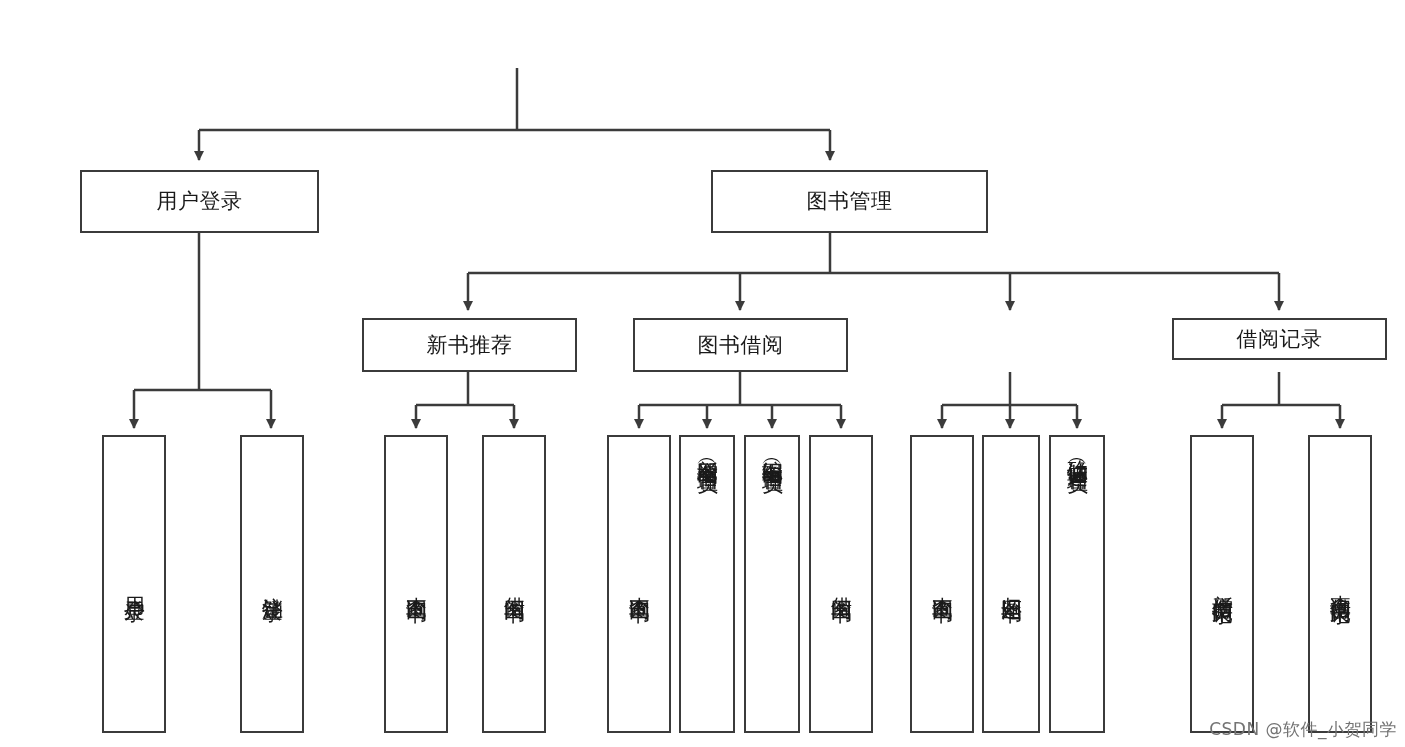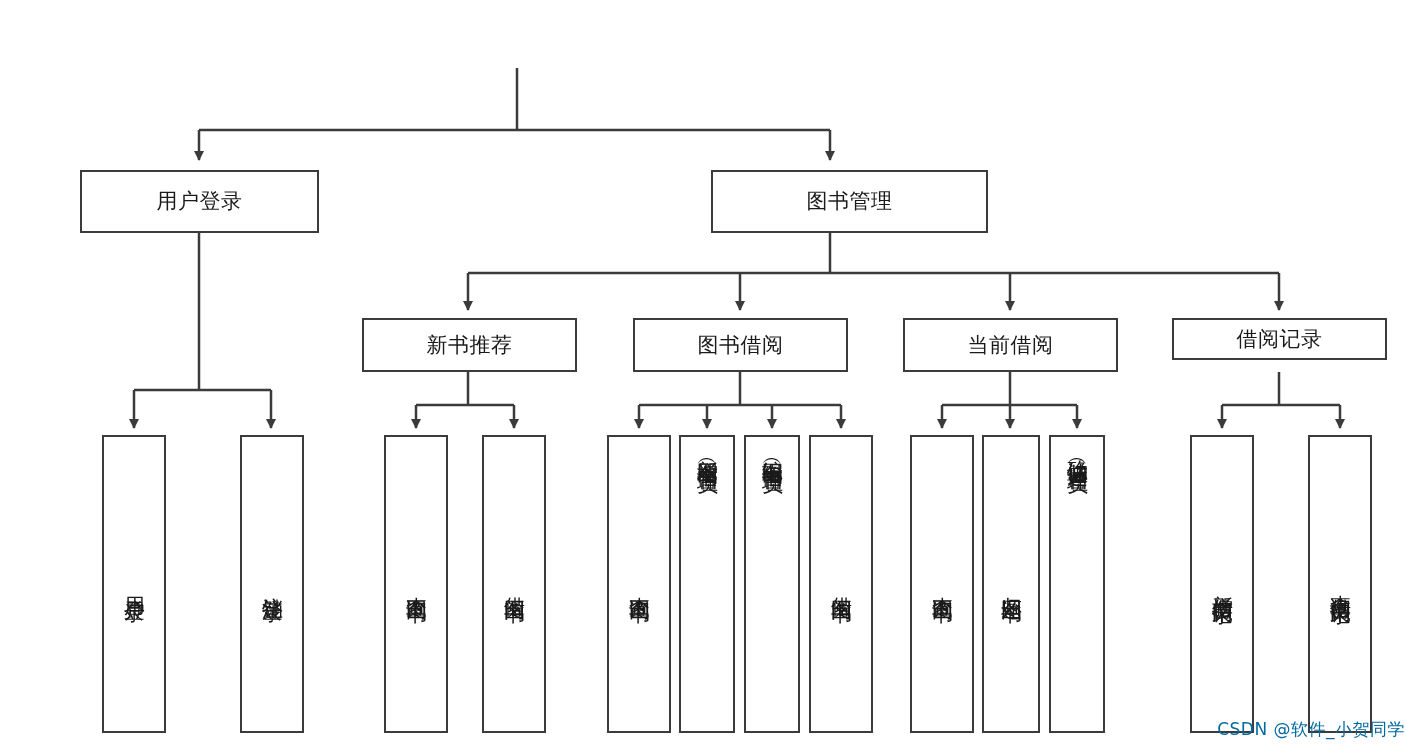--- a/index.html
+++ b/index.html
@@ -63,24 +63,24 @@
     line-height: 1.0;
     letter-spacing: 2px;
     max-height: 100%;
   }
   .node.v.centered {
     align-items: center;
     padding-top: 0;
   }
   #watermark {
     position: absolute;
-    right: 0;
+    right: 8px;
     bottom: 6px;
     font-size: 17px;
-    color: #0369a1;
+    color: #737373;
     z-index: 5;
     white-space: nowrap;
     letter-spacing: 0.5px;
   }
 </style>
 </head>
 <body>
 
 <div id="canvas">
 
@@ -141,23 +141,20 @@
   <div class="node h" style="left:711px; top:170px; width:277px; height:63px;">
     <span class="lbl">图书管理</span>
   </div>
 
   <div class="node h" style="left:362px; top:318px; width:215px; height:54px;">
     <span class="lbl">新书推荐</span>
   </div>
   <div class="node h" style="left:633px; top:318px; width:215px; height:54px;">
     <span class="lbl">图书借阅</span>
   </div>
-  <div class="node h" style="left:903px; top:318px; width:215px; height:54px;">
-    <span class="lbl">当前借阅</span>
-  </div>
   <div class="node h" style="left:1172px; top:318px; width:215px; height:42px;">
     <span class="lbl">借阅记录</span>
   </div>
 
   <div class="node v centered" style="left:102px; top:435px; width:64px; height:298px;">
     <span class="lbl">用户登录</span>
   </div>
   <div class="node v centered" style="left:240px; top:435px; width:64px; height:298px;">
     <span class="lbl">注销登录</span>
   </div>

